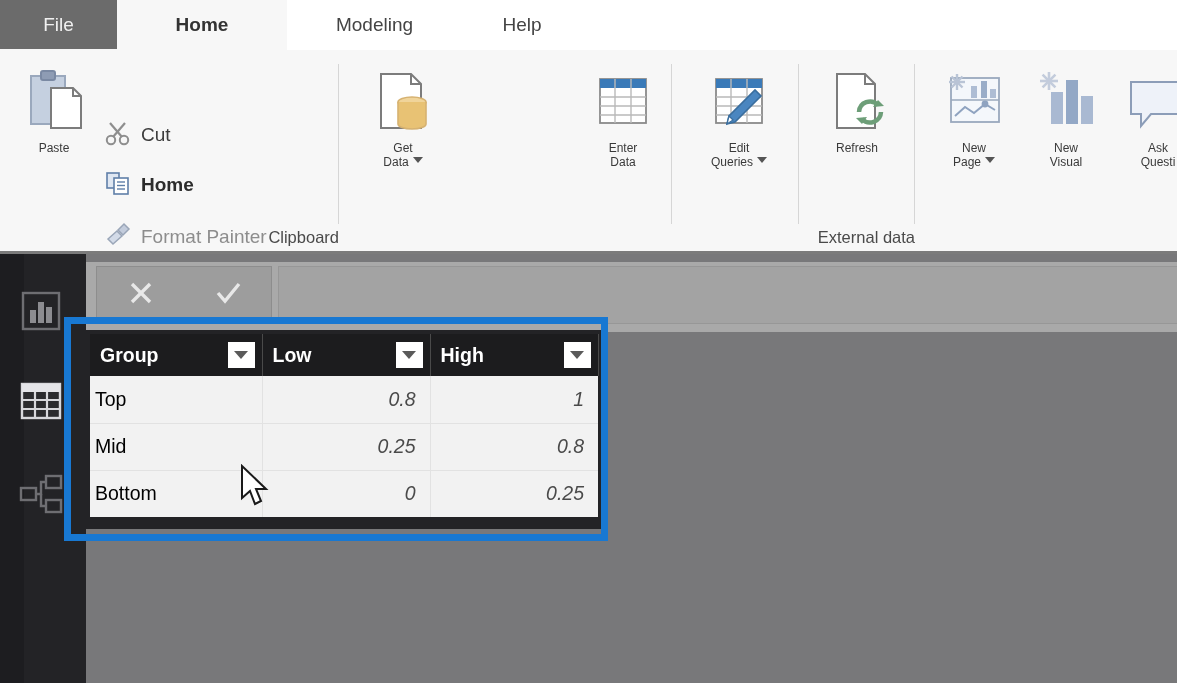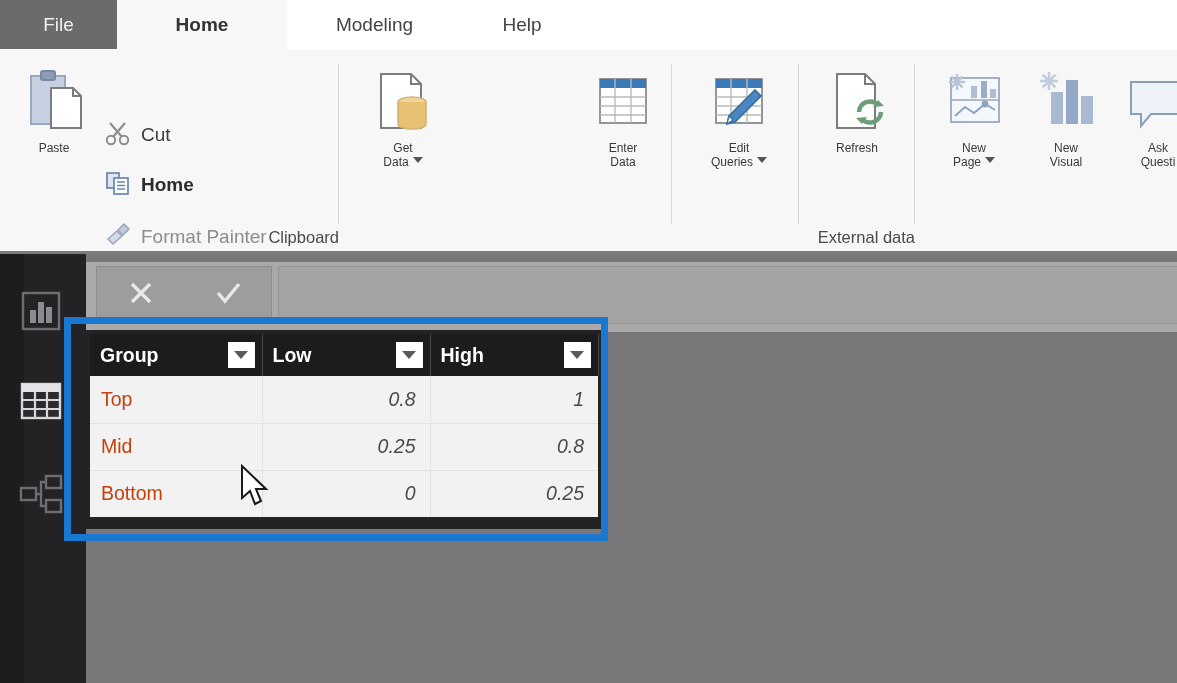--- a/index.html
+++ b/index.html
@@ -134,21 +134,21 @@
   table.grid th .filt i {
     width: 0; height: 0;
     border-left: 7px solid transparent; border-right: 7px solid transparent;
     border-top: 8px solid #5a5a5a;
   }
   table.grid td {
     background: #f2f2f2; color: #4a4a4a; font-size: 19.5px;
     font-style: italic; height: 47px; padding: 0 14px;
     border-bottom: 1px solid #e2e2e2; border-right: 1px solid #e2e2e2;
   }
-  table.grid td.txt { font-style: normal; text-align: left; padding-left: 11px; color:#c2410c; }
+  table.grid td.txt { font-style: normal; text-align: left; padding-left: 5px; color:#000000; }
   table.grid td.num { text-align: right; }
   table.grid tr:last-child td { border-bottom: none; }
   table.grid td:last-child { border-right: none; }
 
   
   .hl {
     position: absolute; left: 64px; top: 317px; width: 544px; height: 224px;
     border: 7px solid #1878d2; pointer-events: none;
   }
 

